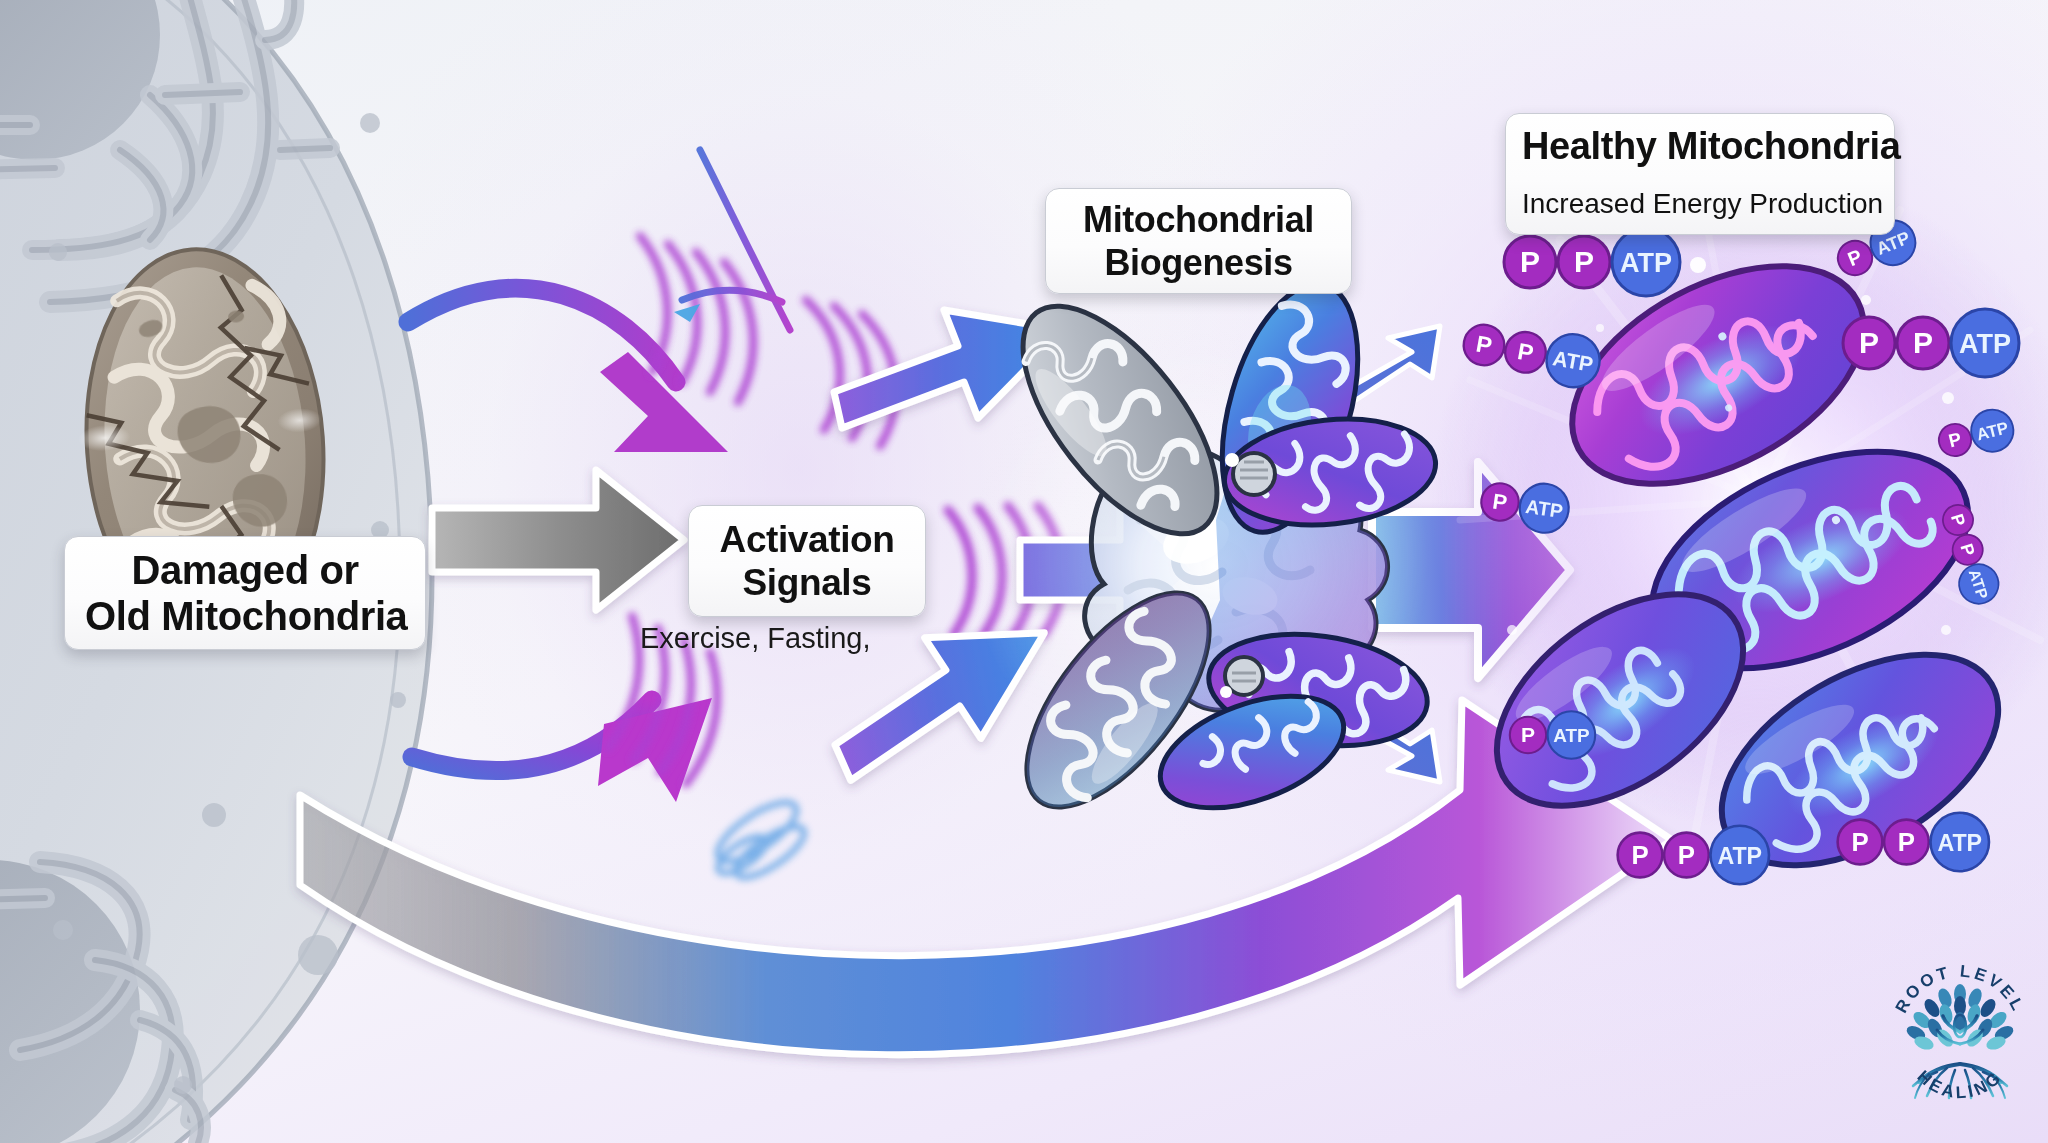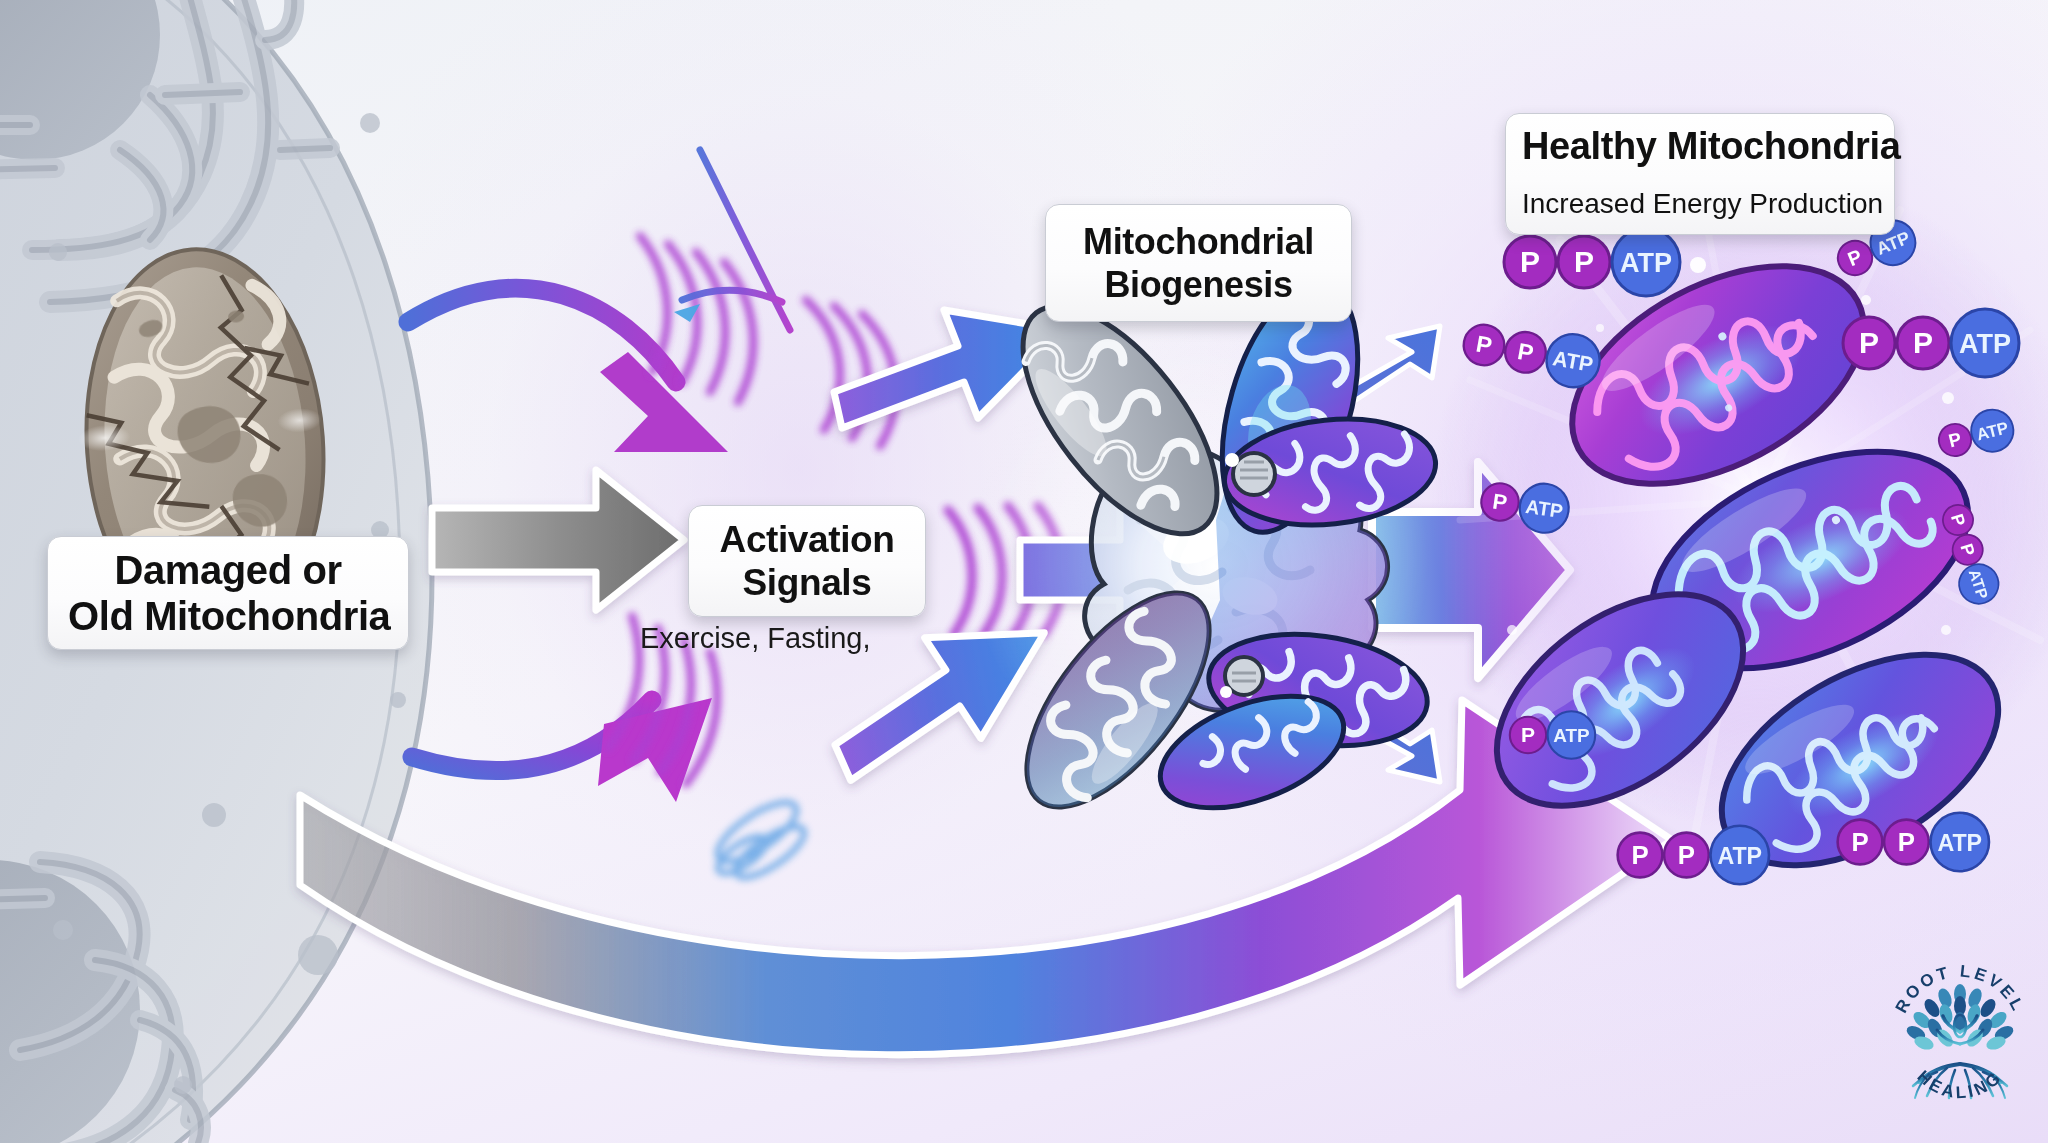--- a/index.html
+++ b/index.html
@@ -28,33 +28,33 @@
     border-radius:14px;
     box-shadow:0 6px 14px rgba(40,40,60,0.22), 0 1px 0 #fff inset;
     text-align:center;
     color:#111;
     z-index:40;
     padding:10px 20px;
   }
   .callout .t1 { font-weight:bold; letter-spacing:-0.4px; white-space:nowrap; }
   .callout .t2 { font-weight:normal; white-space:nowrap; }
 
-  #box-damaged { left:47px; top:536px; width:362px; }
+  #box-damaged { left:64px; top:536px; width:362px; }
   #box-damaged .t1 { font-size:40px; line-height:46px; }
 
   #box-activation { left:688px; top:505px; width:238px; padding:12px 14px; }
   #box-activation .t1 { font-size:37px; line-height:43px; }
 
   #sub-activation {
     position:absolute; left:640px; top:620px; width:336px;
     text-align:left; z-index:40;
     font-size:29px; line-height:36px; color:#1a1a1a;
   }
 
-  #box-biogenesis { left:1045px; top:204px; width:307px; padding:15px 14px; }
+  #box-biogenesis { left:1045px; top:188px; width:307px; padding:9px 14px; }
   #box-biogenesis .t1 { font-size:36px; line-height:43px; }
 
   #box-healthy { left:1505px; top:113px; width:390px; padding:10px 16px 13px; }
   #box-healthy .t1 { font-size:38px; line-height:45px; }
   #box-healthy .t2 { font-size:28px; line-height:34px; margin-top:18px; }
 
   
   #logo {
     position:absolute; left:1885px; top:948px;
     width:150px; height:160px; z-index:45;

